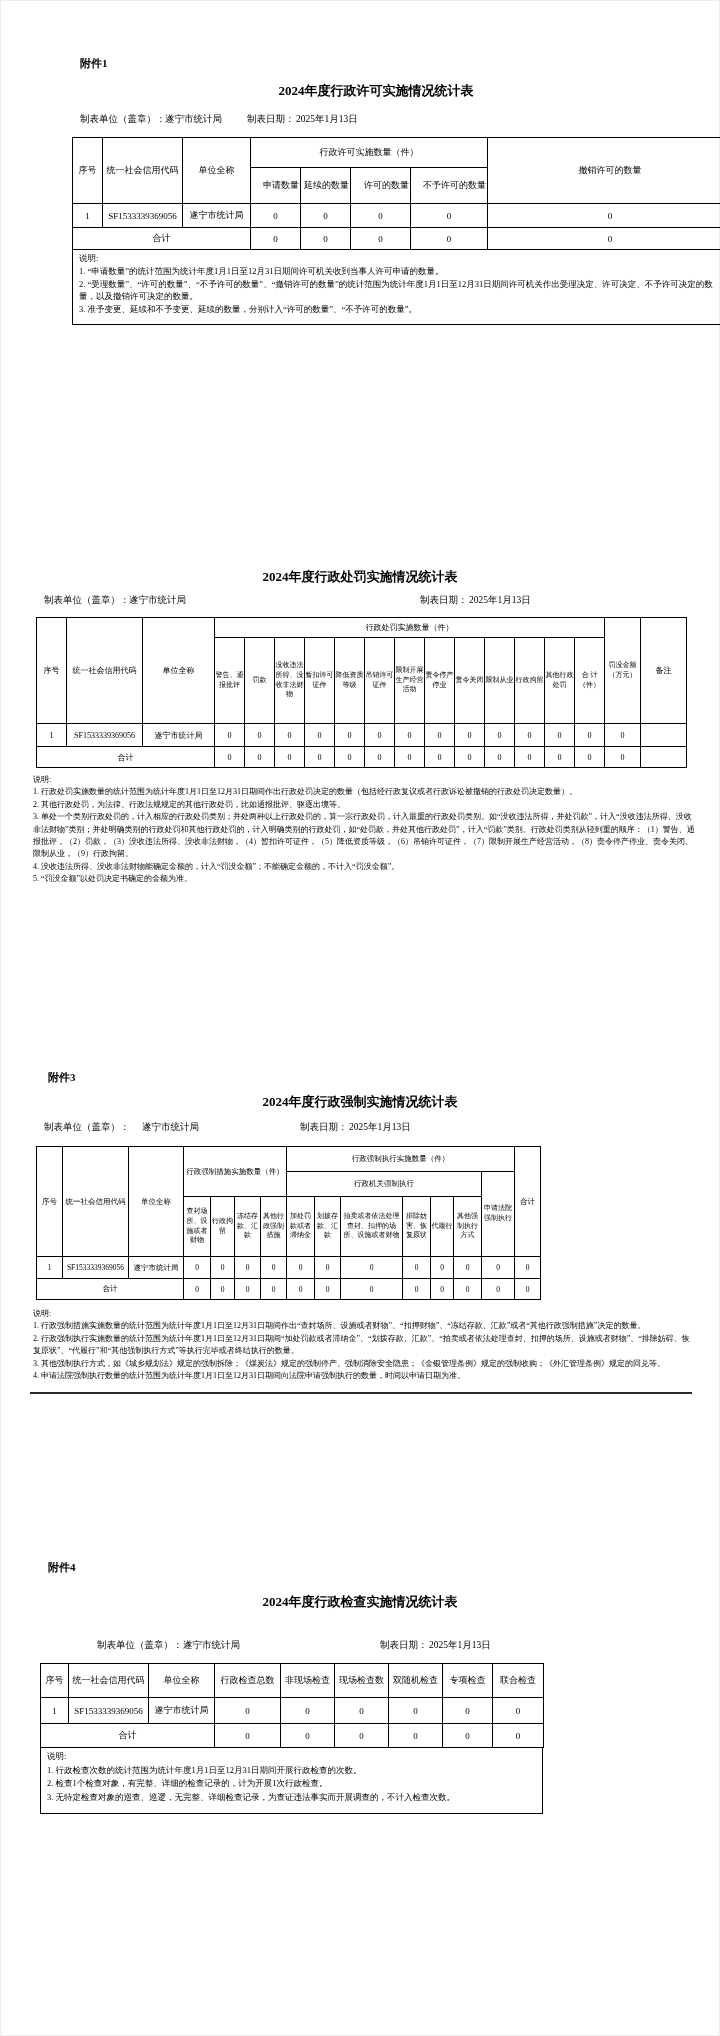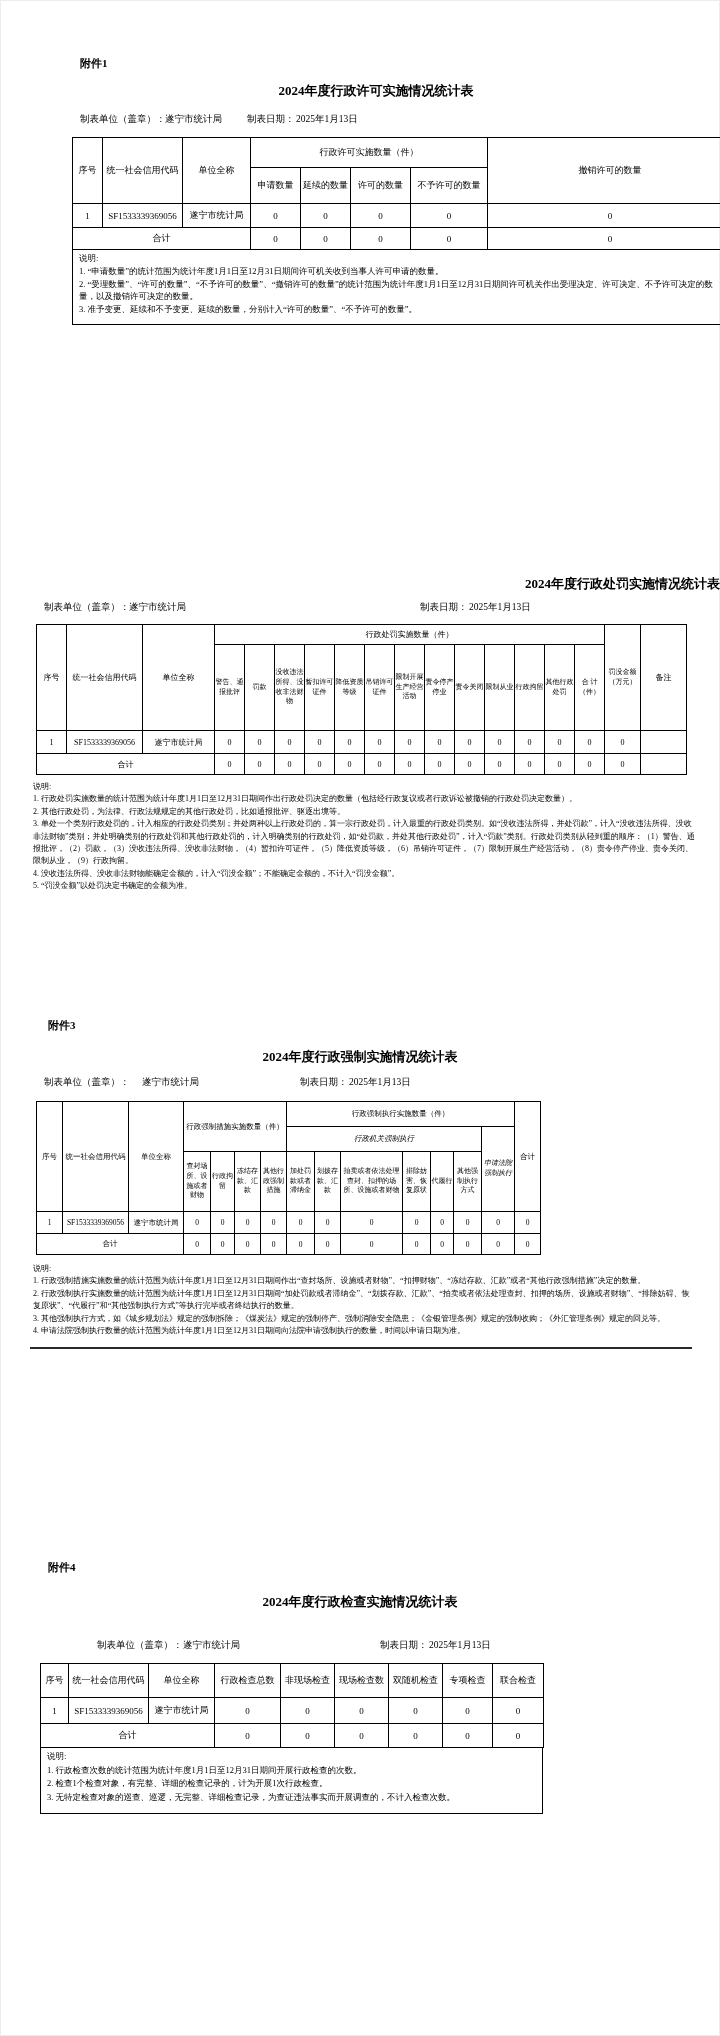--- a/index.html
+++ b/index.html
@@ -4,52 +4,52 @@
 <style>
   * { box-sizing: border-box; }
   html, body { margin: 0; padding: 0; }
   body {
     width: 720px; height: 2036px; position: relative;
     background: #ffffff; color: #000;
     font-family: "Liberation Serif", "DejaVu Serif", serif;
   }
   .frame { position: absolute; inset: 0; border: 1px solid #ececec; pointer-events: none; }
   .section { position: absolute; left: 0; width: 720px; }
-  #sec1 { top: 56px; padding-left: 32px; } #sec2 { top: 566px; } #sec3 { top: 1018px; } #sec4 { top: 1560px; }
+  #sec1 { top: 56px; padding-left: 32px; } #sec2 { top: 566px; } #sec3 { top: 1070px; } #sec4 { top: 1560px; }
   .att { font-size: 11px; font-weight: bold; margin-left: 48px; }
   .title { font-size: 13px; font-weight: bold; text-align: center; }
-  #sec1 .title { margin-top: 11px; } #sec2 .title { margin-top: 9px; text-align: right; }
-  #sec3 .title { margin-top: 15px; } #sec4 .title { margin-top: 18px; }
+  #sec1 .title { margin-top: 11px; } #sec2 .title { margin-top: 2px; }
+  #sec3 .title { margin-top: 8px; } #sec4 .title { margin-top: 18px; }
   .maker { position: relative; font-size: 9.5px; height: 14px; }
   #sec1 .maker { margin-top: 13px; } #sec2 .maker { margin-top: 8px; }
   #sec3 .maker { margin-top: 10px; } #sec4 .maker { margin-top: 28px; }
   .maker span { position: absolute; white-space: nowrap; }
   #sec1 .mlab { left: 48px; } #sec1 .mval { left: 133px; } #sec1 .dlab { left: 215px; } #sec1 .dval { left: 264px; }
   #sec2 .mlab { left: 44px; } #sec2 .mval { left: 129px; } #sec2 .dlab { left: 420px; } #sec2 .dval { left: 469px; }
   #sec3 .mlab { left: 44px; } #sec3 .mval { left: 142px; } #sec3 .dlab { left: 300px; } #sec3 .dval { left: 349px; }
   #sec4 .mlab { left: 97px; } #sec4 .mval { left: 183px; } #sec4 .dlab { left: 380px; } #sec4 .dval { left: 429px; }
   table { border-collapse: collapse; table-layout: fixed; }
   th, td {
     border: 1px solid #000; font-weight: normal; text-align: center;
     vertical-align: middle; padding: 0 1px; overflow: hidden; word-break: break-all;
   }
   .t1 { margin: 10px 0 0 40px; width: 660px; font-size: 9px; }
   .t1 .hr1 th { height: 30px; }
-  .t1 .hr2 th { height: 36px; }
+  .t1 .hr2 th { height: 36px; text-align: right; }
   .t1 .dr td { height: 24px; }
   .t1 .sr td { height: 22px; }
   .t2 { margin: 9px 0 0 36px; width: 650px; font-size: 8px; }
   .t2 .hr1 th { height: 20px; }
   .t2 .hr2 th { height: 86px; font-size: 7px; line-height: 1.4; padding: 0; }
   .t2 .vh { font-size: 7px; line-height: 1.4; }
   .t2 .dr td { height: 23px; }
   .t2 .sr td { height: 21px; }
   .t3 { margin: 11px 0 0 36px; width: 504px; font-size: 7.5px; }
   .t3 .hr1 th { height: 25px; }
-  .t3 .hr2 th { height: 25px; font-style: italic; }
+  .t3 .hr2 th { height: 25px; }
   .t3 .hr3 th { height: 60px; font-size: 7px; line-height: 1.4; padding: 0; }
   .t3 .vh { font-size: 7px; line-height: 1.4; }
   .t3 .dr td { height: 22px; }
   .t3 .sr td { height: 21px; }
   .t4 { margin: 10px 0 0 40px; width: 503px; font-size: 9px; }
   .t4 .hr1 th { height: 34px; }
   .t4 .dr td { height: 26px; }
   .t4 .sr td { height: 24px; }
   .notes { text-align: left; }
   #sec1 .notes { margin-left: 40px; width: 660px; border: 1px solid #000; border-top: none; padding: 2px 6px 8px; font-size: 8.5px; line-height: 1.5; }

